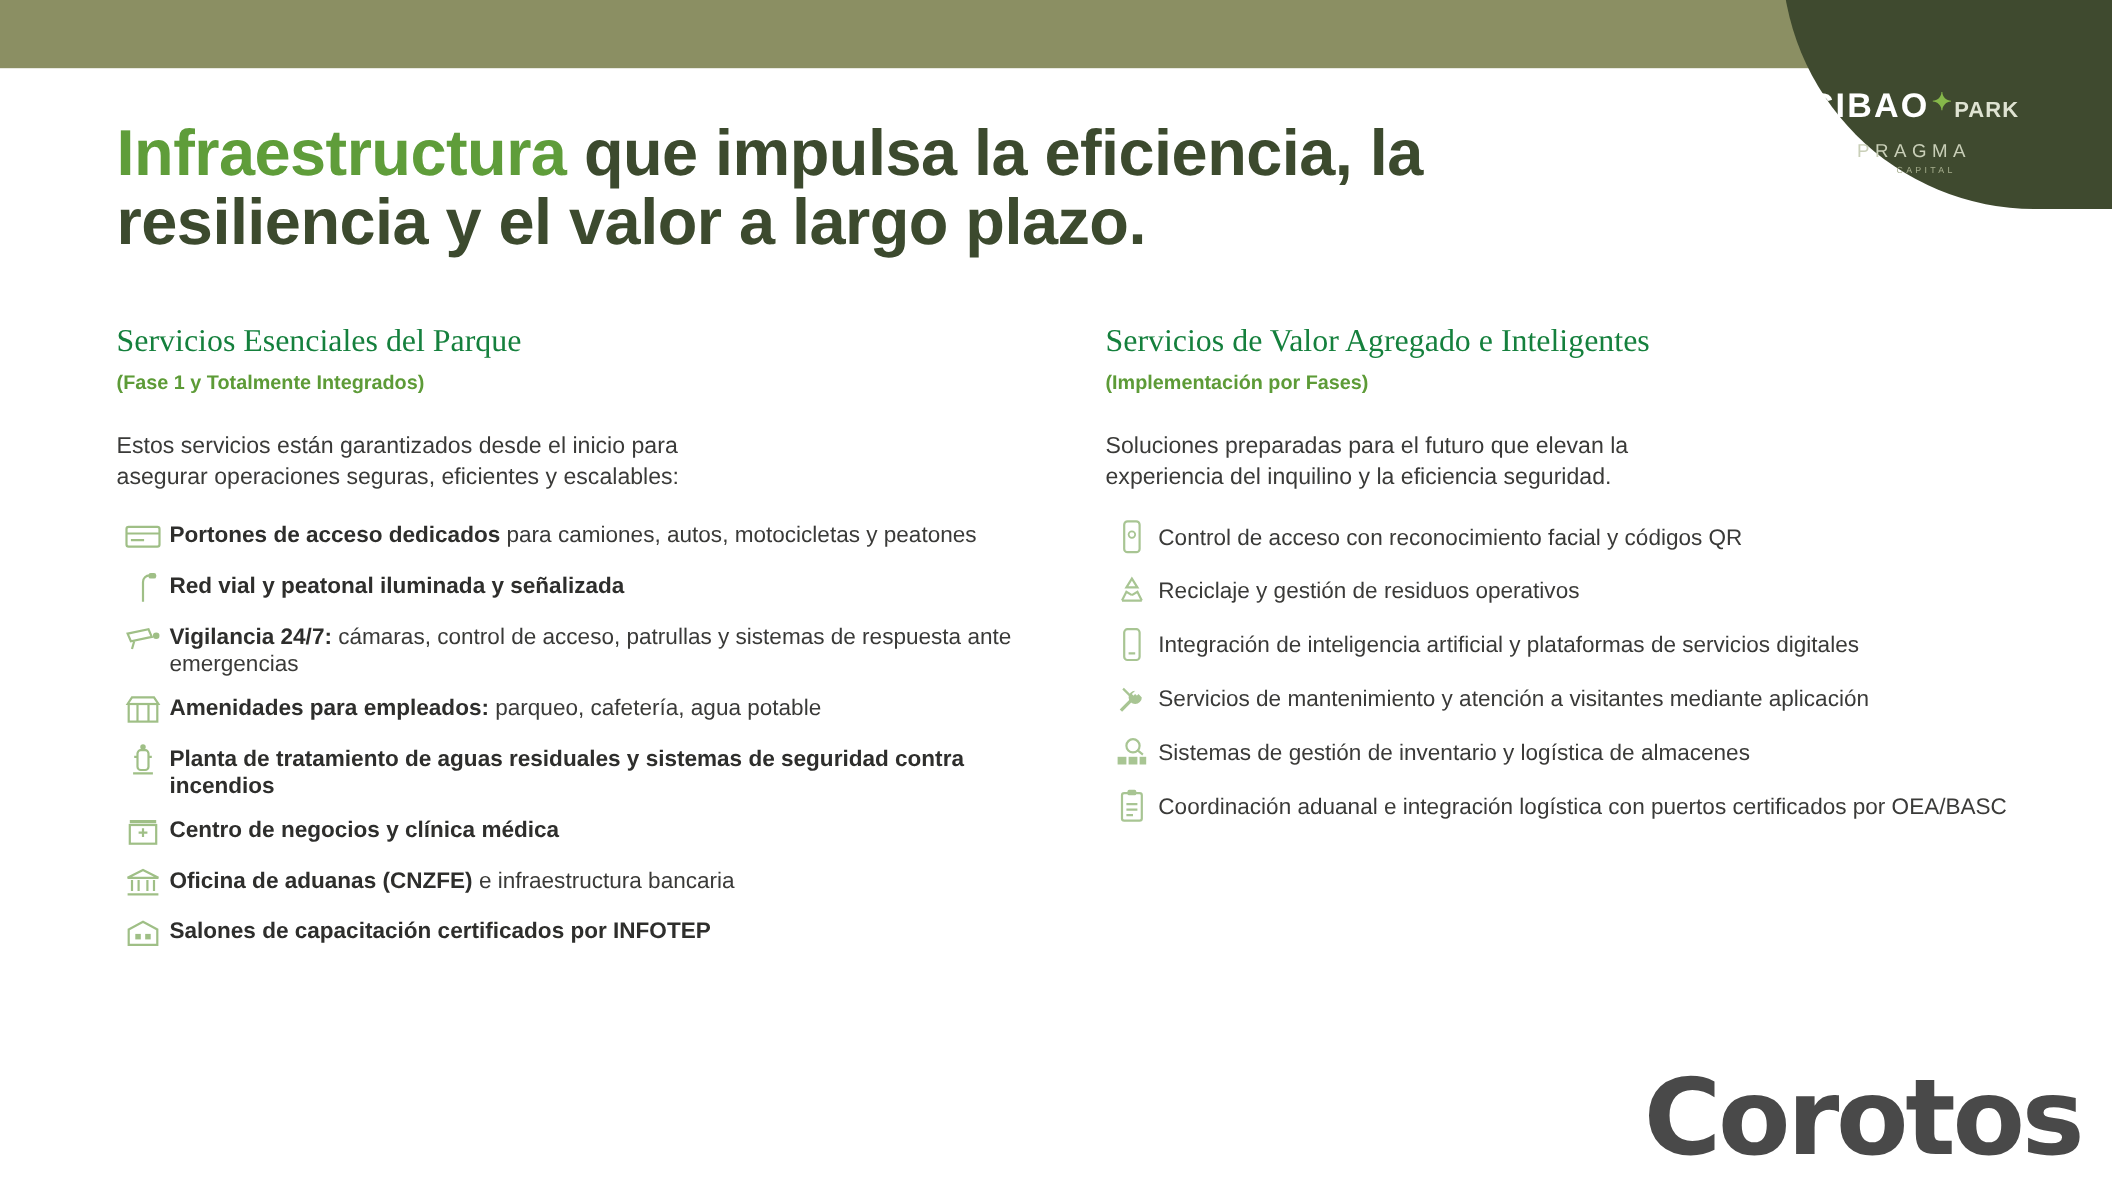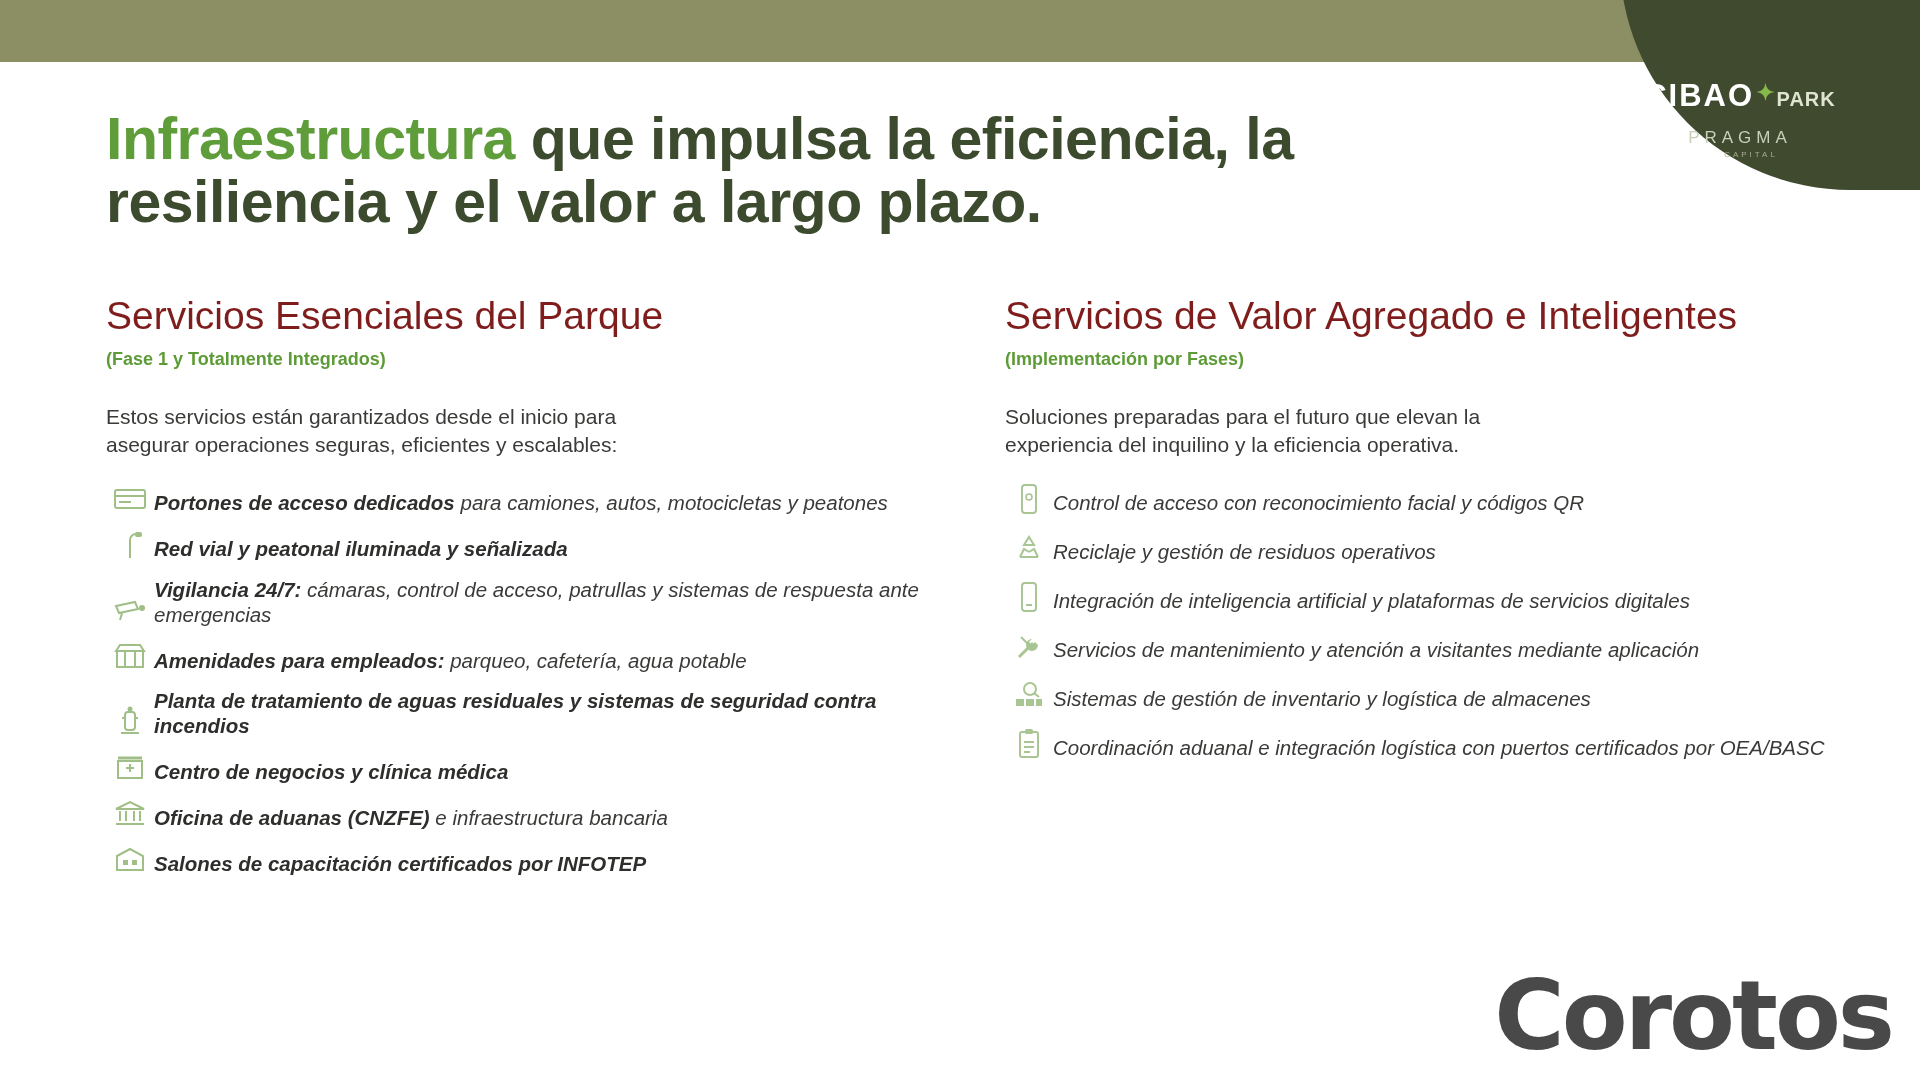--- a/index.html
+++ b/index.html
@@ -94,47 +94,47 @@
 
   
   .col {
     position: absolute;
     top: 295px;
   }
   .col-left { left: 106px; width: 860px; }
   .col-right { left: 1005px; width: 880px; }
 
   .col-title {
-    font-size: 39px;
-    color: #7f1d1d;
+    font-size: 29px;
+    color: #15803d;
     font-weight: normal;
     line-height: 1.1;
+    font-family: Liberation Serif, serif;
   }
   .col-sub {
     margin-top: 11px;
     font-size: 18px;
     font-weight: bold;
     color: #5d9b37;
   }
   .col-intro {
     margin-top: 33px;
     font-size: 21px;
     line-height: 1.35;
     color: #3a3a38;
     white-space: pre-line;
   }
 
   .list {
     margin-top: 22px;
   }
   .item {
     display: flex;
-    align-items: flex-end;
+    align-items: flex-start;
     margin-bottom: 12px;
-    font-style: italic;
   }
   .item .ico {
     flex: 0 0 48px;
     width: 48px;
     height: 34px;
     display: flex;
     align-items: center;
     justify-content: center;
     color: #9fbf86;
   }
@@ -288,21 +288,21 @@
         <span class="txt"><b>Salones de capacitación certificados por INFOTEP</b><span></span></span>
       </div>
 
     </div>
   </div>
 
   <div class="col col-right">
     <div class="col-title">Servicios de Valor Agregado e Inteligentes</div>
     <div class="col-sub">(Implementación por Fases)</div>
     <div class="col-intro">Soluciones preparadas para el futuro que elevan la
-experiencia del inquilino y la eficiencia operativa.</div>
+experiencia del inquilino y la eficiencia seguridad.</div>
 
     <div class="list">
 
       <div class="item">
         <span class="ico">
           <svg width="22" height="32" viewBox="0 0 22 32">
               <rect x="4" y="2" width="14" height="28" rx="3" fill="none" stroke="currentColor" stroke-width="2"></rect>
               <circle cx="11" cy="14" r="3" fill="none" stroke="currentColor" stroke-width="1.6"></circle>
             </svg>
         </span>

